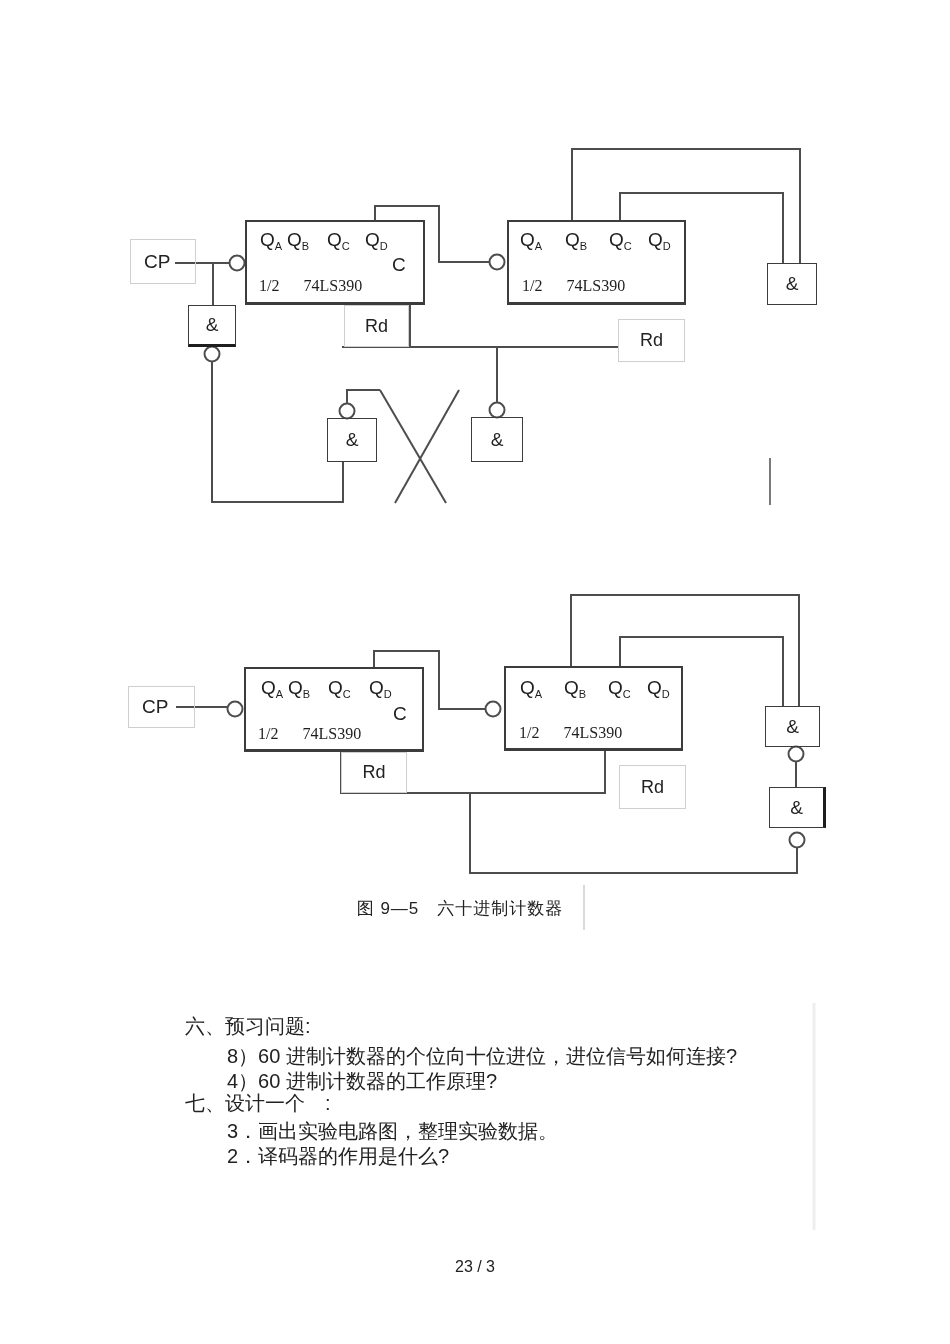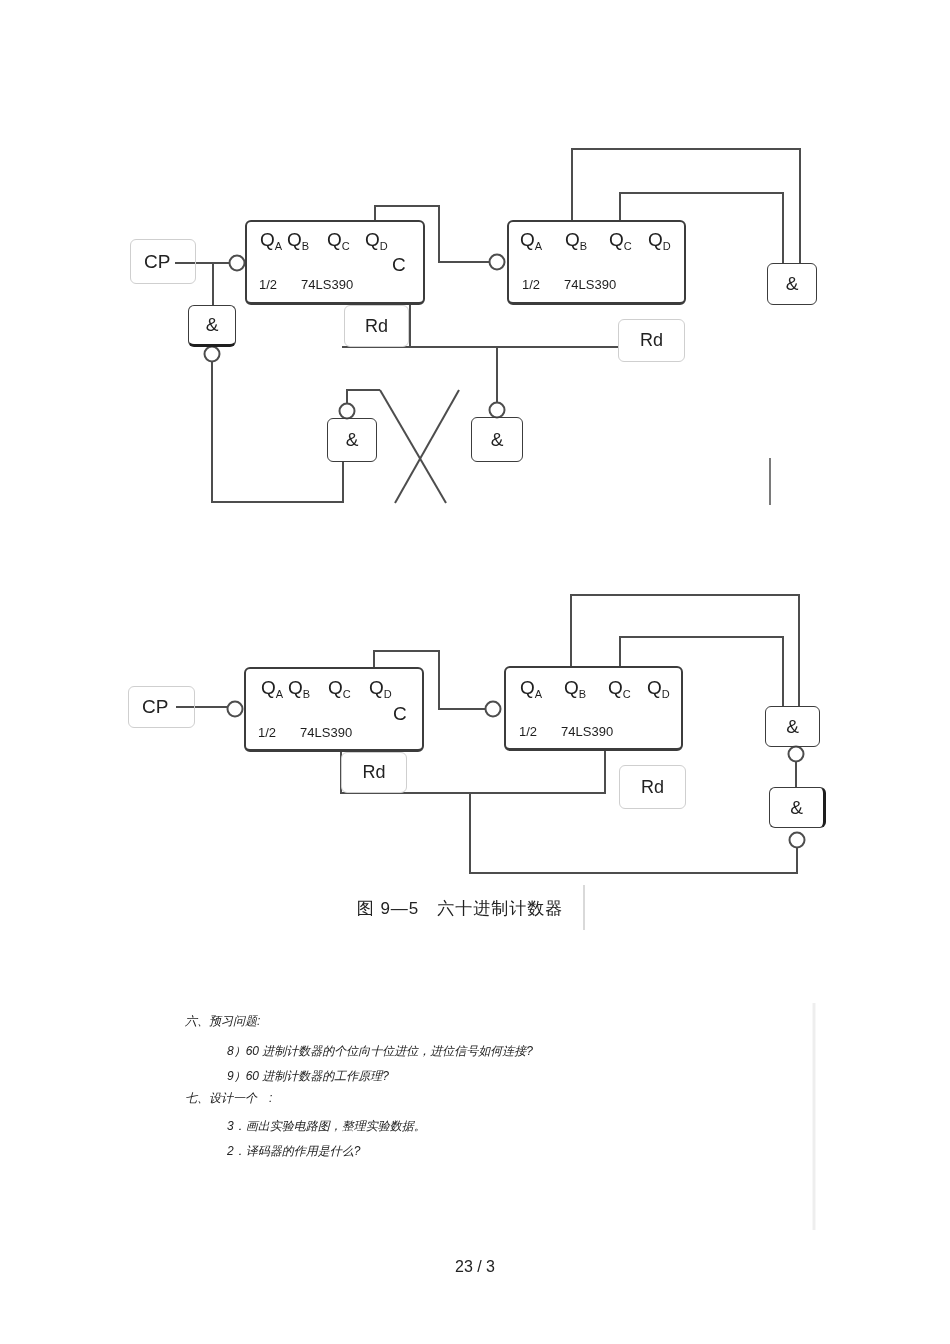--- a/index.html
+++ b/index.html
@@ -1,37 +1,37 @@
 <!DOCTYPE html>
 <html><head>
 <meta charset="utf-8">
 <style>
   html,body{margin:0;padding:0;background:#ffffff;}
   .page{
     position:relative;width:950px;height:1344px;background:#ffffff;
     font-family:"Liberation Sans","DejaVu Sans",sans-serif;color:#1c1c1c;overflow:hidden;
   }
   svg.wiring{position:absolute;left:0;top:0;z-index:1;}
-  .box{position:absolute;z-index:2;background:transparent;box-sizing:border-box;border-radius:6px;}
+  .box{position:absolute;z-index:2;background:transparent;box-sizing:border-box;}
   .chip{border:2px solid #3c3c3c;border-bottom-width:3px;}
   .gate{border:1.6px solid #3c3c3c;display:flex;align-items:center;justify-content:center;
         font-size:19px;color:#222;}
   .gate.heavy-bottom{border-bottom-width:3px;border-bottom-color:#1e1e1e;}
   .gate.heavy-right{border-right-width:3px;border-right-color:#1e1e1e;}
   .lightbox{border:1.5px solid #cfcfcf;}
   .cpbox{display:flex;align-items:center;font-size:19px;color:#222;padding-left:13px;}
   .rdbox{display:flex;align-items:center;justify-content:center;font-size:18px;color:#222;}
   .qlbl{position:absolute;font-size:19px;color:#1e1e1e;white-space:nowrap;line-height:1;}
   .qlbl .sub{font-size:11px;position:relative;top:4px;letter-spacing:0;}
   .clbl{position:absolute;font-size:19px;color:#1e1e1e;line-height:1;}
-  .chiprow{position:absolute;font-size:13px;color:#1e1e1e;white-space:nowrap;line-height:1;}
+  .chiprow{position:absolute;font-size:16px;color:#1e1e1e;white-space:nowrap;line-height:1;font-family:Liberation Serif, serif;}
   .chiprow .part{margin-left:24px;}
   .caption{position:absolute;z-index:3;text-align:center;font-size:17px;color:#222;
            letter-spacing:1px;white-space:nowrap;}
-  .bodyline{position:absolute;z-index:3;font-size:12px;color:#222;white-space:nowrap;font-style:italic;}
+  .bodyline{position:absolute;z-index:3;font-size:20px;color:#222;white-space:nowrap;}
   .pagenum{position:absolute;z-index:3;width:100%;text-align:center;font-size:16px;color:#222;}
 </style>
 </head>
 <body>
 
 <div class="page">
 
   <svg class="wiring" width="950" height="1344" viewBox="0 0 950 1344">
 
     <g stroke="#4d4d4d" stroke-width="2" fill="none">
@@ -151,20 +151,20 @@
       <span>Rd</span>
     </div>
   <div class="box lightbox rdbox" style="left:619px;top:765px;width:67px;height:44px;">
       <span>Rd</span>
     </div>
 
   <div class="caption" style="left:250px;top:897px;width:420px;text-align:center;">图 9—5　六十进制计数器</div>
 
   <div class="bodyline" style="left:185px;top:1013px;">六、预习问题:</div>
   <div class="bodyline" style="left:227px;top:1043px;">8）60 进制计数器的个位向十位进位，进位信号如何连接?</div>
-  <div class="bodyline" style="left:227px;top:1068px;">9）60 进制计数器的工作原理?</div>
+  <div class="bodyline" style="left:227px;top:1068px;">4）60 进制计数器的工作原理?</div>
   <div class="bodyline" style="left:185px;top:1090px;">七、设计一个　:</div>
   <div class="bodyline" style="left:227px;top:1118px;">3．画出实验电路图，整理实验数据。</div>
   <div class="bodyline" style="left:227px;top:1143px;">2．译码器的作用是什么?</div>
 
   <div class="pagenum" style="top:1258px;">23 / 3</div>
 
 </div>
 
 </body></html>

